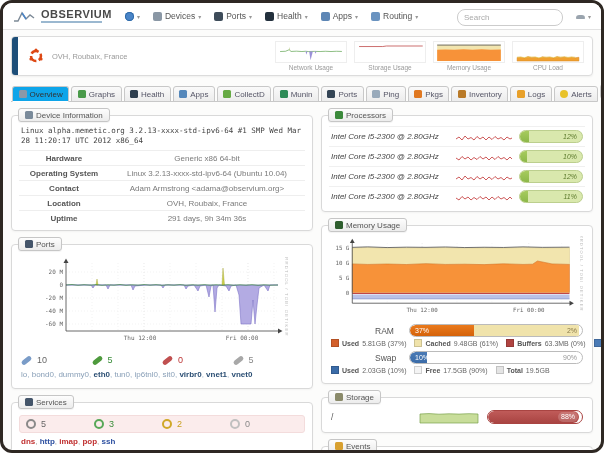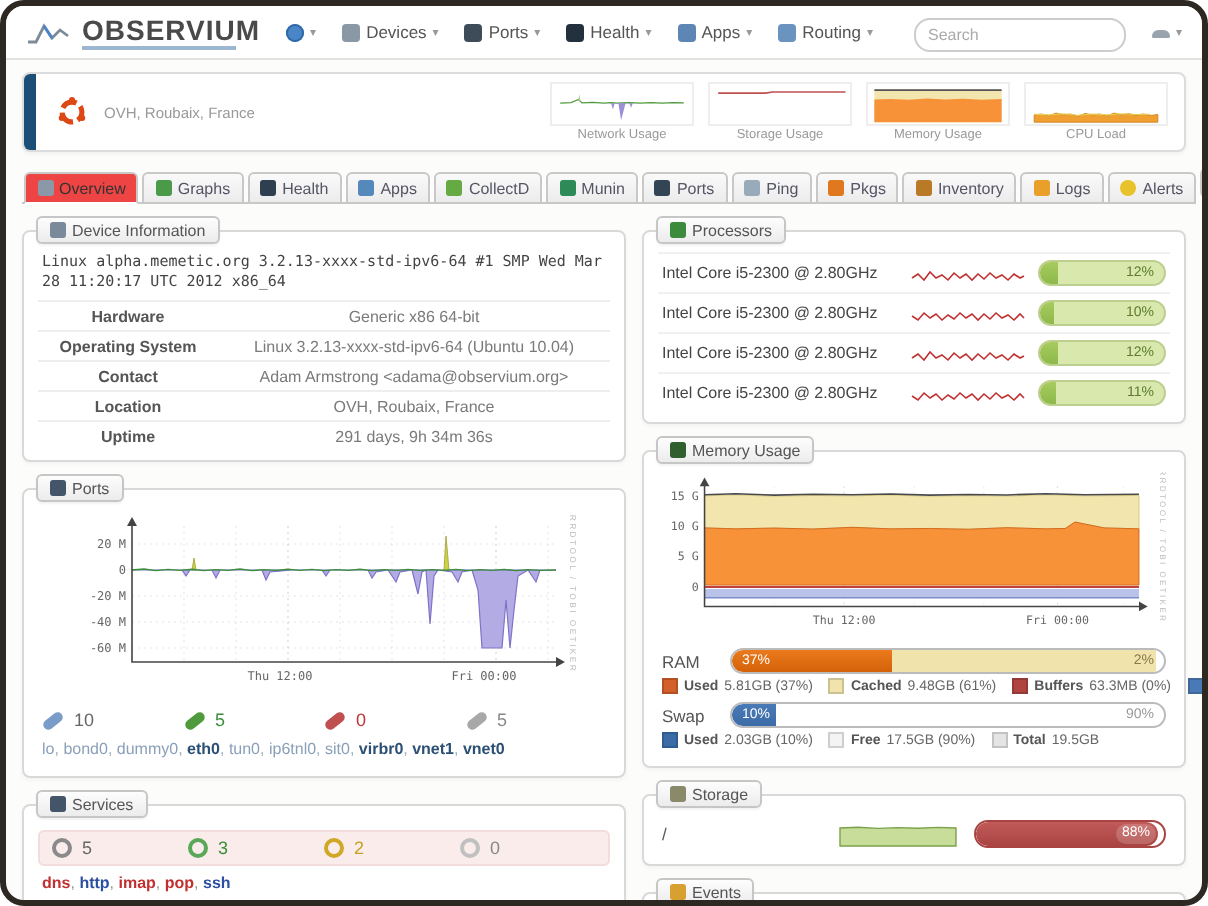--- a/index.html
+++ b/index.html
@@ -3,21 +3,21 @@
 <meta charset="utf-8">
 <style>
   html,body{margin:0;padding:0;width:604px;height:453px;background:#fff;
     font-family:"Liberation Sans","DejaVu Sans",sans-serif;-webkit-font-smoothing:antialiased;}
   .screen{width:604px;height:453px;box-sizing:border-box;border:3px solid #2e2823;border-radius:12px;
     overflow:hidden;background:#fcfcfb;position:relative;}
   
   .navbar{height:26px;background:#fff;border-bottom:1px solid #e2e2e2;display:flex;align-items:center;
     gap:13px;padding:0 10px;}
   .brand{display:flex;align-items:center;gap:4px;}
-  .brand-text{font-size:14px;font-weight:bold;color:#4a4a4a;letter-spacing:.5px;line-height:1;}
+  .brand-text{font-size:11px;font-weight:bold;color:#4a4a4a;letter-spacing:.5px;line-height:1;}
   .brand-sub{height:2px;background:#9bb8d0;margin-top:1px;width:86%;}
   .menu-item{display:flex;align-items:center;gap:3px;font-size:8.5px;color:#555;cursor:pointer;}
   .caret{font-size:6px;color:#999;}
   .mi{width:9px;height:9px;display:inline-block;border-radius:2px;}
   .mi-globe{border-radius:50%;background:#4a85c8;box-shadow:inset 0 0 0 1px #2f6aa8;}
   .mi-devices{background:#8a97a5;}
   .mi-ports{background:#3e4c5a;}
   .mi-health{background:#23303d;}
   .mi-apps{background:#5d86b5;}
   .mi-routing{background:#6a93c0;}
@@ -41,21 +41,21 @@
   .minis{margin-left:auto;display:flex;gap:7px;padding-right:2px;}
   .mini{width:72px;text-align:center;cursor:pointer;}
   .mini svg{display:block;width:72px;height:22px;background:#fff;border:1px solid #eee;box-sizing:border-box;}
   .mini-label{font-size:6.5px;color:#9a9a9a;margin-top:1px;white-space:nowrap;}
   
   .tabs{margin:8px 8px 0;display:flex;align-items:flex-end;gap:2px;border-bottom:1px solid #c8c8c8;
     padding:0 1px;}
   .tab{display:inline-flex;align-items:center;gap:3px;padding:2.5px 5.5px;font-size:8px;color:#556;
     background:linear-gradient(#fafafa,#ececec);border:1px solid #c8c8c8;border-radius:3px 3px 0 0;
     margin-bottom:-1px;cursor:pointer;white-space:nowrap;}
-  .tab.active{background:#ef4444;border-bottom-color:#fff;color:#333;}
+  .tab.active{background:#0ea5e9;border-bottom-color:#fff;color:#333;}
   .ti{width:8px;height:8px;display:inline-block;border-radius:1.5px;}
   .gear-group{margin-left:auto;display:flex;gap:3px;margin-bottom:2px;}
   .gearbtn{width:16px;height:13px;border:1px solid #ccc;border-radius:3px;cursor:pointer;
     background:linear-gradient(#fff,#e6e6e6);display:flex;align-items:center;justify-content:center;}
   
   .main{display:flex;gap:8px;padding:0 8px;align-items:flex-start;}
   .col-left{width:302px;flex:0 0 auto;}
   .col-right{flex:1;min-width:0;}
   .panel{position:relative;background:#fff;border:1px solid #d9d9d9;border-radius:4px;
     box-shadow:0 1px 2px rgba(0,0,0,.04);margin-top:13px;padding:10px 7px 5px;}
@@ -92,32 +92,32 @@
     padding:3px 6px;margin:2px 0 3px;}
   .svc-item{flex:1;display:flex;align-items:center;gap:5px;font-size:9px;}
   .svc-gear{width:6px;height:6px;border-radius:50%;display:inline-block;}
   .sg-total{border:2px solid #8a8a8a;} .sg-up{border:2px solid #58a858;}
   .sg-warn{border:2px solid #d0a828;} .sg-disabled{border:2px solid #c0c0c0;}
   .slist{font-size:8px;margin:3px 2px 2px;font-weight:bold;line-height:1.5;}
   .slist span{cursor:pointer;}
   .slist span:not(:last-child)::after{content:", ";color:#999;font-weight:normal;}
   .s-down{color:#c03030;} .s-up{color:#2c4fa0;}
   
-  .proc-row{display:flex;align-items:center;gap:6px;padding:3px 2px;border-top:1px solid #f0f0f0;}
+  .proc-row{display:flex;align-items:center;gap:6px;padding:3px 2px;border-top:1px solid #f0f0f0;font-style:italic;}
   .proc-row:first-of-type{border-top:none;}
   .proc-name{font-size:8px;color:#444;width:118px;flex:0 0 auto;white-space:nowrap;}
   .spark{flex:0 0 auto;}
   .pbar{flex:1;height:11px;border:1px solid #bccf8e;border-radius:7px;background:#d9e8ad;
     position:relative;overflow:hidden;}
   .pbar-fill{position:absolute;left:0;top:0;bottom:0;background:linear-gradient(#a7cb5e,#8db84a);
     border-radius:7px 0 0 7px;}
   .pbar-label{position:absolute;right:5px;top:0;font-size:7px;line-height:11px;color:#5d7a2e;}
   
   .meter-row{display:flex;align-items:center;gap:6px;margin:4px 2px 2px;}
-  .meter-name{font-size:8.5px;color:#555;width:28px;flex:0 0 auto;}
+  .meter-name{font-size:8.5px;color:#555;width:28px;flex:0 0 auto;margin-left:44px;}
   .meter{flex:1;height:11px;border:1px solid #bbb;border-radius:7px;background:#fff;position:relative;
     overflow:hidden;}
   .seg{position:absolute;top:0;bottom:0;}
   .seg-label-l{position:absolute;left:5px;top:0;font-size:7px;line-height:11px;color:#fff;z-index:3;}
   .seg-label-r{position:absolute;right:5px;top:0;font-size:7px;line-height:11px;color:#8a7a4a;z-index:3;}
   .legend{display:flex;gap:8px;margin:2px 2px 4px;font-size:7px;color:#666;flex-wrap:nowrap;}
   .leg-item{display:flex;align-items:center;gap:3px;white-space:nowrap;}
   .sw{width:6px;height:6px;display:inline-block;border:1px solid rgba(0,0,0,.15);}
   .leg-label{font-weight:bold;color:#555;}
   

